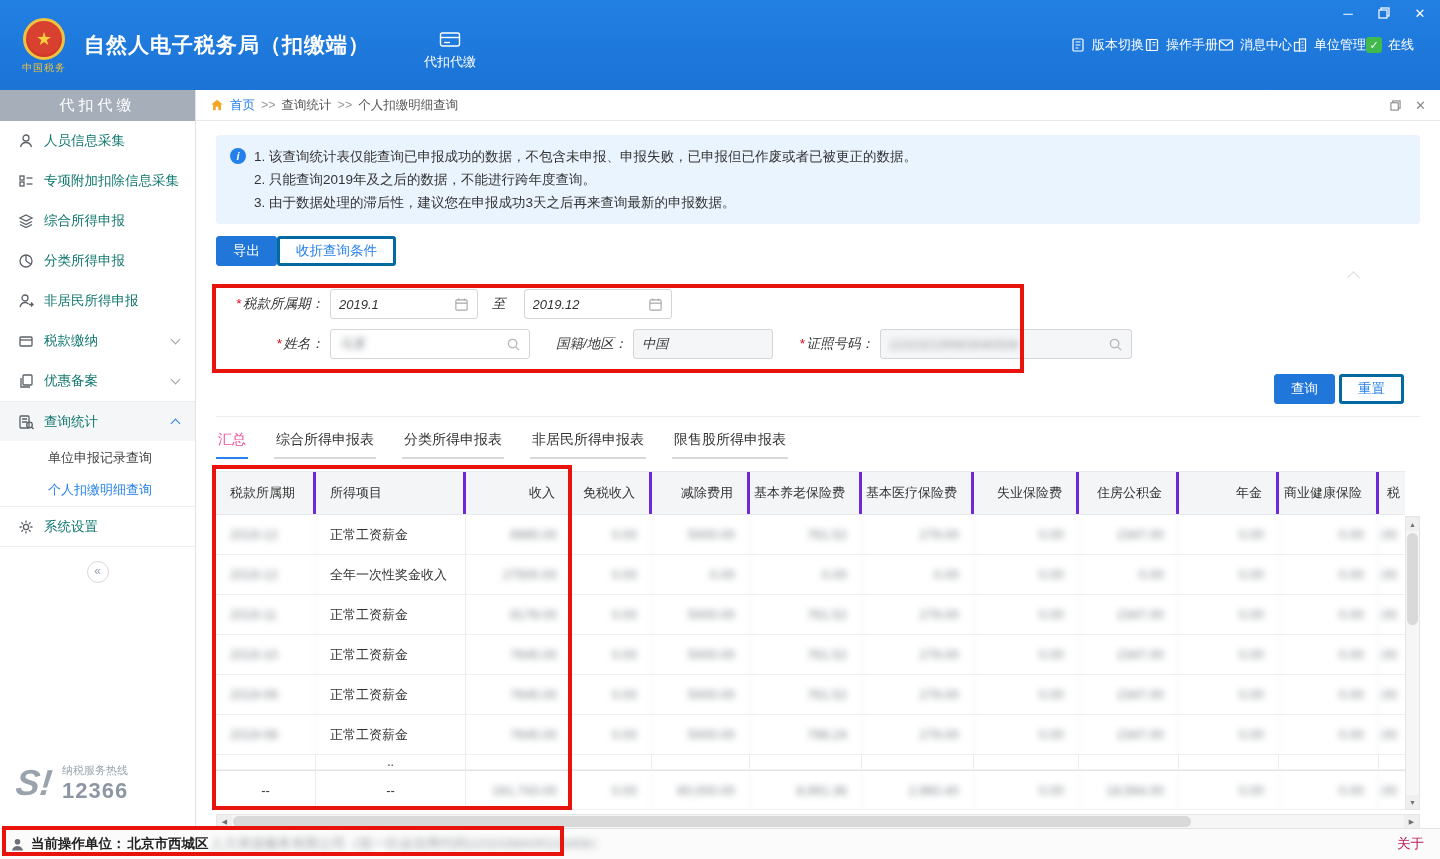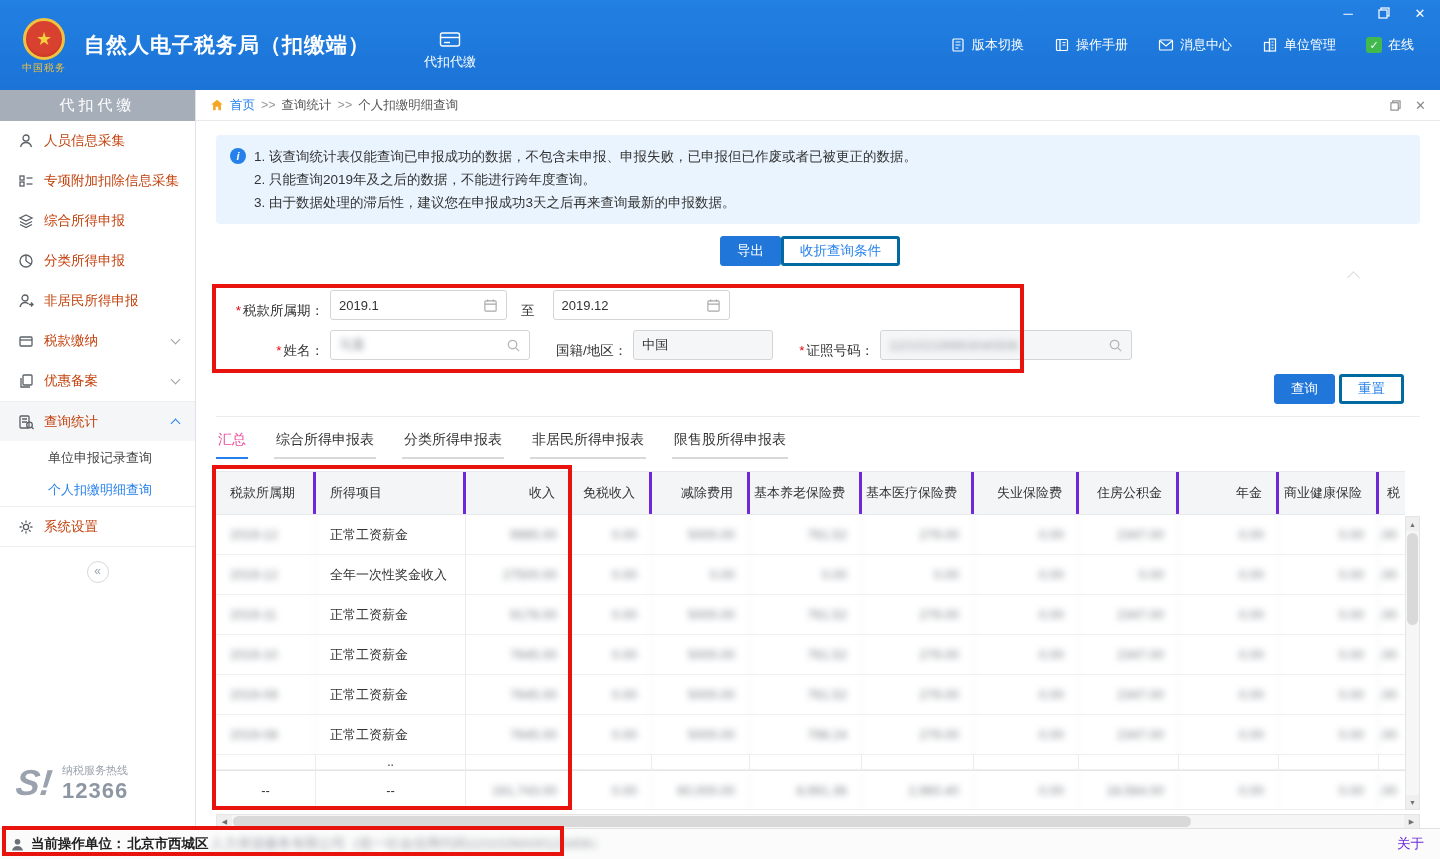--- a/index.html
+++ b/index.html
@@ -10,31 +10,31 @@
   .topbar { height:90px; background:linear-gradient(180deg,#2280e2,#1b73d6); position:relative; color:#fff; }
   .win-controls { position:absolute; top:6px; right:12px; display:flex; gap:20px; align-items:center; }
   .win-btn { width:16px; height:14px; display:flex; align-items:center; justify-content:center; font-size:13px; color:#fff; }
   .topbar-inner { display:flex; align-items:center; height:100%; padding-left:14px; }
   .logo { width:60px; display:flex; flex-direction:column; align-items:center; margin-top:2px; }
   .logo-circle { width:42px; height:42px; border-radius:50%; border:3px solid #f0c240; background:radial-gradient(circle at 50% 45%, #d8402f 0 60%, #b02318 100%); display:flex; align-items:center; justify-content:center; }
   .logo-star { color:#f6d03c; font-size:18px; line-height:1; }
   .logo-script { color:#f0c240; font-size:10px; margin-top:1px; letter-spacing:1px; }
   .app-title { font-size:21px; font-weight:bold; margin-left:10px; letter-spacing:1px;text-align:center; }
   .module-tab { margin-left:54px; display:flex; flex-direction:column; align-items:center; gap:4px; font-size:13px; margin-top:10px; }
-  .top-menu { margin-left:auto; display:flex; align-items:center; gap:30px; padding-right:26px; font-size:13px; }
+  .top-menu { margin-left:auto; display:flex; align-items:center; padding-right:26px; font-size:13px; }
   .menu-item { display:flex; align-items:center; gap:6px; }
   .online-box { width:16px; height:16px; background:#42b94d; border-radius:3px; display:flex; align-items:center; justify-content:center; font-size:11px; color:#fff; }
 
   
   .body-row { display:flex; height:738px; }
 
   
   .sidebar { width:196px; border-right:1px solid #dfe3e8; position:relative; background:#fff; flex:none; }
   .sidebar-header { height:31px; background:#a6aeb9; color:#fff; display:flex; align-items:center; justify-content:center; font-size:15px; letter-spacing:4px; }
-  .nav-item { height:40px; display:flex; align-items:center; padding:0 16px 0 18px; font-size:13.5px; color:#c2410c; gap:10px; }
+  .nav-item { height:40px; display:flex; align-items:center; padding:0 16px 0 18px; font-size:13.5px; color:#0f766e; gap:10px; }
   .nav-item.active-section { background:#f5f6f8; border-top:1px solid #eee; }
   .nav-icon { width:16px; height:16px; flex:none; display:flex; }
   .chev { width:7px; height:7px; border-right:1.4px solid #9aa1a9; border-bottom:1.4px solid #9aa1a9; transform:rotate(45deg); margin-left:auto; margin-top:-3px; }
   .chev.up { transform:rotate(-135deg); border-color:#2680eb; margin-top:3px; }
   .sub-item { height:33px; display:flex; align-items:center; padding-left:48px; font-size:13px; color:#444; }
   .sub-item.selected { color:#2680eb; }
   .sub-sep { border-bottom:1px solid #eee; }
   .collapse-row { display:flex; justify-content:center; margin-top:14px; }
   .collapse-btn { width:22px; height:22px; border:1px solid #d8d8d8; border-radius:50%; color:#9aa3ad; display:flex; align-items:center; justify-content:center; font-size:12px; padding-bottom:2px; }
   .hotline { position:absolute; bottom:24px; left:16px; display:flex; align-items:center; gap:10px; }
@@ -49,35 +49,35 @@
   .crumb-current { color:#555; }
   .bc-controls { margin-left:auto; display:flex; gap:14px; color:#888; align-items:center; }
   .bc-btn { font-size:11px; display:flex; align-items:center; }
 
   .content { flex:1; padding:14px 20px 0; position:relative; overflow:hidden; }
 
   .notice { background:#eaf4fe; border-radius:4px; padding:10px 14px; display:flex; gap:8px; width:1204px; }
   .info-icon { width:16px; height:16px; border-radius:50%; background:#2680eb; color:#fff; font-size:11px; font-weight:bold; font-style:italic; display:flex; align-items:center; justify-content:center; margin-top:3px; flex:none; }
   .notice-lines { font-size:13.5px; color:#333; line-height:23px; }
 
-  .toolbar { margin-top:12px; display:flex; justify-content:center; position:relative; height:32px; width:1204px; padding-right:16px; }
+  .toolbar { margin-top:12px; display:flex; justify-content:flex-start; position:relative; height:32px; width:1204px; padding-right:16px; }
   .btn { height:30px; display:inline-flex; align-items:center; padding:0 16px; border-radius:3px; font-size:13.5px; }
   .btn-primary { background:#2176d9; color:#fff; border:1px solid #2176d9; }
   .btn-outline { background:#fff; color:#2680eb; border:3px solid #0369a1; }
   .caret { position:absolute; right:62px; top:37px; width:9px; height:9px; background:#fff; border-left:1px solid #d9d9d9; border-top:1px solid #d9d9d9; transform:rotate(45deg); }
 
   .qform { margin-top:20px; }
-  .qrow { display:flex; align-items:flex-end; height:32px; }
+  .qrow { display:flex; align-items:center; height:32px;font-style:italic; }
   .qrow + .qrow { margin-top:8px; }
   .qlabel { width:108px; font-size:13.5px; color:#333; text-align:right; flex:none; }
   .req { color:#e60012; margin-right:2px; }
   .input { height:30px; border:1px solid #d5d5d5; border-radius:3px; display:flex; align-items:center; padding:0 8px; font-size:13px; background:#fff; margin-left:6px; }
   .input .val { flex:1; white-space:nowrap; overflow:hidden; }
   .input.disabled { background:#f5f6f7; }
-  .w-period { width:177px; }
+  .w-period { width:148px; }
   .w-name { width:200px; }
   .w-nat { width:140px; }
   .w-id { width:252px; }
   .to-label { margin:0 12px 0 14px; font-size:13.5px; }
   .inline-label { margin-left:26px; }
 
   .actions { display:flex; justify-content:flex-end; gap:4px; margin-top:14px; width:1204px; padding-right:16px; }
   .section-line { margin-top:12px; border-bottom:1px solid #ececec; width:1204px; }
 
   .tabs { display:flex; gap:26px; margin-top:10px; font-size:14px; }
@@ -112,21 +112,21 @@
   .vthumb { position:absolute; top:16px; left:1px; width:11px; height:92px; background:#d9d9d9; border-radius:6px; }
 
   .hbar { margin-top:4px; position:relative; height:15px; background:#f6f6f6; border:1px solid #e5e5e5; width:1204px; }
   .hbar .arr { position:absolute; top:0; width:15px; height:13px; display:flex; align-items:center; justify-content:center; font-size:7px; color:#707070; background:#efefef; }
   .hbar .arr.left { left:0; } .hbar .arr.right { right:0; }
   .hthumb { position:absolute; left:16px; top:1px; height:11px; width:958px; background:#d9d9d9; border-radius:6px; }
 
   
   .statusbar { height:31px; border-top:1px solid #e2e2e2; background:#fbfbfb; display:flex; align-items:center; padding:0 16px 0 10px; font-size:13.5px; color:#222; gap:6px; }
   .statusbar .strong { font-weight:bold; }
-  .about { margin-left:auto; color:#6d28d9; }
+  .about { margin-left:auto; color:#be185d; }
 
   
   .anno { position:absolute; border:4px solid #e8130c; pointer-events:none; z-index:50; }
   .anno1 { left:212px; top:284px; width:812px; height:89px; }
   .anno2 { left:212px; top:465px; width:360px; height:345px; }
   .anno3 { left:2px;   top:826px; width:562px; height:30px; }
 
   svg { display:block; }
 </style>
 </head>

